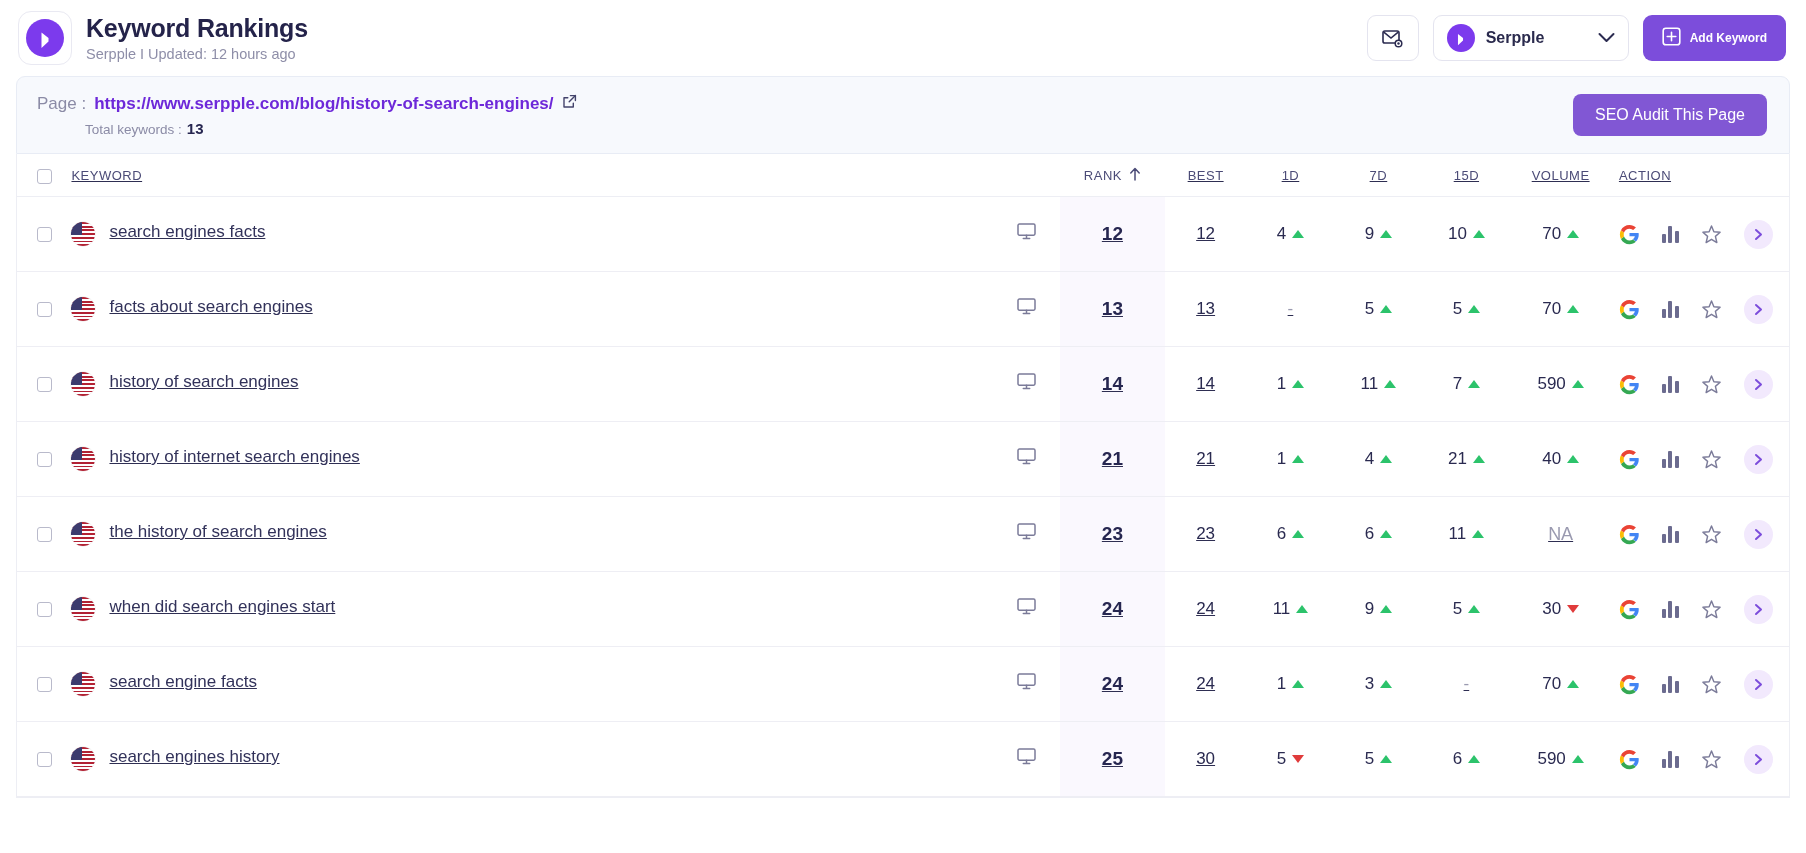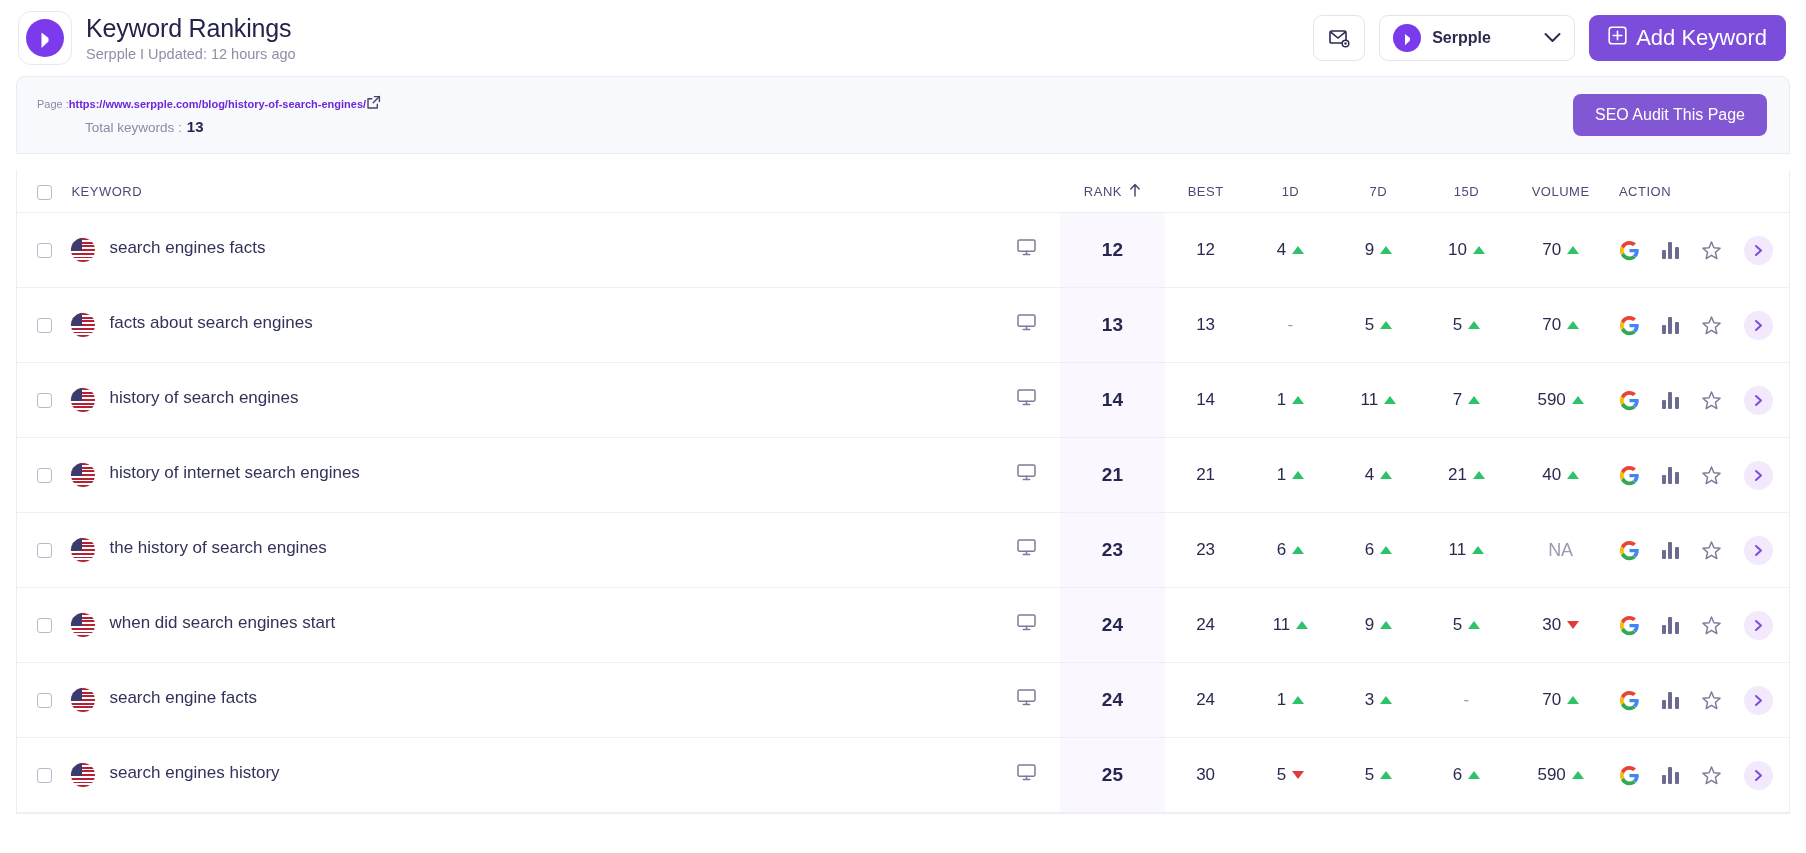--- a/index.html
+++ b/index.html
@@ -27,21 +27,21 @@
     background: #fff;
     display: flex; align-items: center; justify-content: center;
     flex: 0 0 auto;
   }
   .logo-circle {
     width: 38px; height: 38px; border-radius: 50%;
     background: #7c3aed;
     display: flex; align-items: center; justify-content: center;
   }
   .title-block { display: flex; flex-direction: column; justify-content: center; gap: 3px; }
-  .page-title { font-size: 25px; font-weight: normal; color: #24234a; letter-spacing: -0.2px; }
+  .page-title { font-size: 25px; font-weight: bold; color: #24234a; letter-spacing: -0.2px; }
   .page-subtitle { font-size: 14.5px; color: #8e8ea8; }
 
   .topbar-spacer { flex: 1 1 auto; }
 
   .icon-btn {
     width: 52px; height: 46px;
     border: 1px solid #e4e4ef;
     border-radius: 9px;
     background: #fff;
     display: flex; align-items: center; justify-content: center;
@@ -62,59 +62,59 @@
     background: #7c3aed;
     display: flex; align-items: center; justify-content: center;
     flex: 0 0 auto;
   }
   .project-name { font-size: 16px; font-weight: bold; color: #2a2a4d; flex: 1 1 auto; }
   .add-keyword-btn {
     height: 46px;
     background: #7c4ddb;
     border-radius: 9px;
     color: #fff;
-    font-size: 22px; font-weight: normal;
+    font-size: 12px; font-weight: bold;
     display: flex; align-items: center; gap: 9px;
     padding: 0 19px;
     border: none;
     cursor: pointer;
     font-family: "Liberation Sans", sans-serif;
   }
 
   
   .url-panel {
     margin: 0 16px;
     background: #f7f9fd;
     border: 1px solid #e8ecf5;
     border-radius: 9px 9px 0 0;
     height: 78px;
     display: flex;
     align-items: center;
     padding: 0 22px 0 20px;
   }
   .url-left { display: flex; flex-direction: column; gap: 6px; flex: 1 1 auto; }
-  .url-line { display: flex; align-items: center; gap: 0; font-size: 11px; }
+  .url-line { display: flex; align-items: center; gap: 8px; font-size: 17px; }
   .url-label { color: #8b8ba6; }
   .url-value { color: #6d28d9; font-weight: bold; }
   .kw-count-line { font-size: 13.5px; color: #8b8ba6; display: flex; gap: 5px; align-items: baseline; margin-left: 48px; }
   .kw-count-line b { color: #262650; font-size: 15px; }
   .audit-btn {
     background: #8157d4;
     color: #fff;
     border: none;
     border-radius: 8px;
     height: 42px;
     padding: 0 22px;
     font-size: 16px;
     cursor: pointer;
     font-family: "Liberation Sans", sans-serif;
   }
 
   
-  .table-wrap { margin: 16px 16px; border: 1px solid #edeef4; border-top: none; background: #fff; }
+  .table-wrap { margin: 0 16px; border: 1px solid #edeef4; border-top: none; background: #fff; text-decoration: underline; }
   table { width: 100%; border-collapse: collapse; table-layout: fixed; }
   thead th {
     font-size: 13px;
     font-weight: normal;
     color: #4b4b77;
     letter-spacing: 0.5px;
     text-align: center;
     padding: 13px 0 12px;
     border-bottom: 1px solid #edeef4;
     background: #fff;

